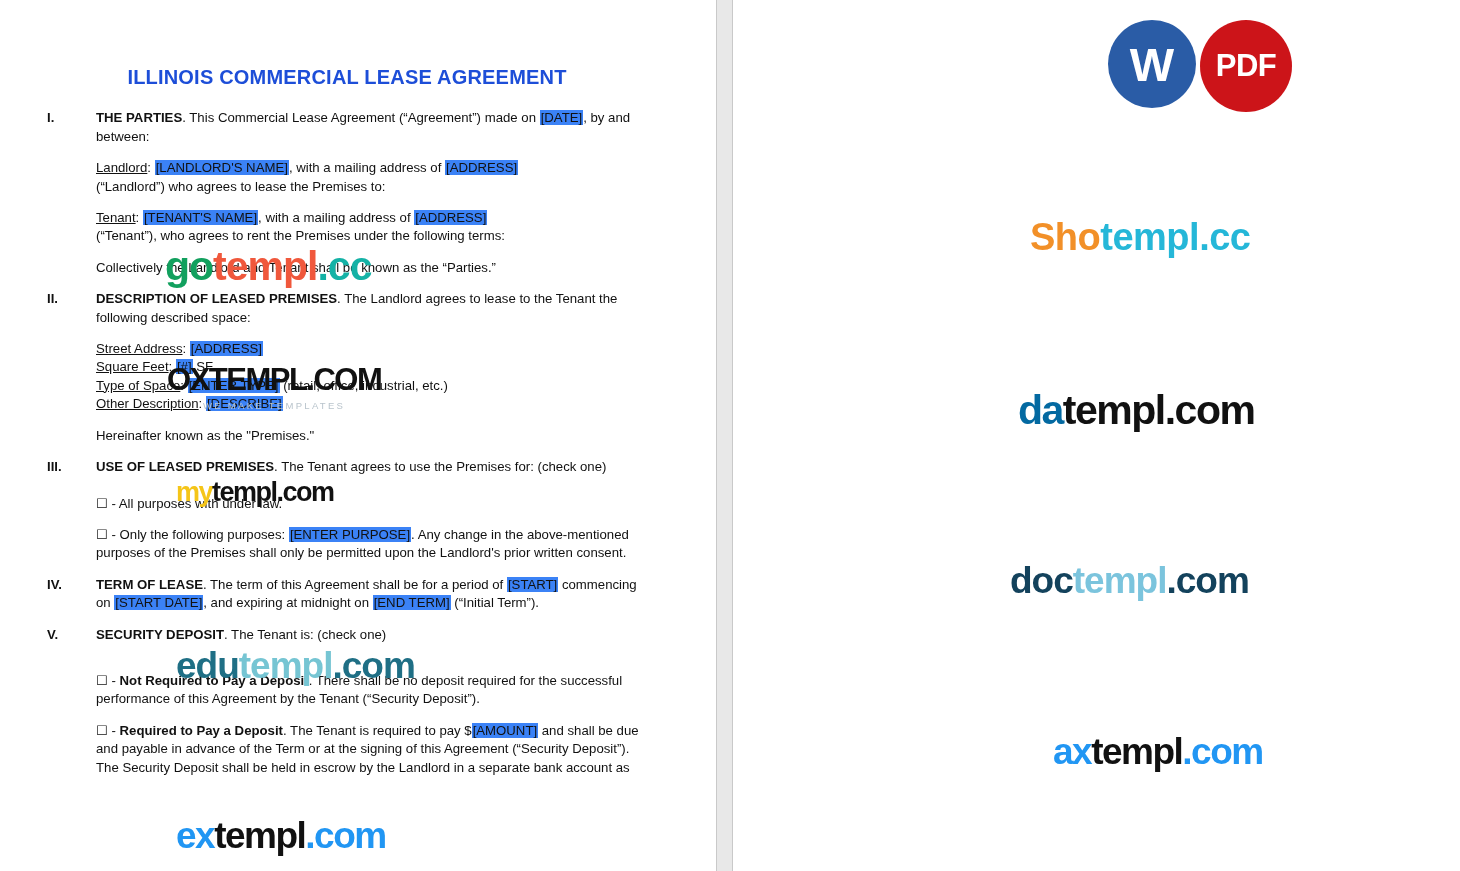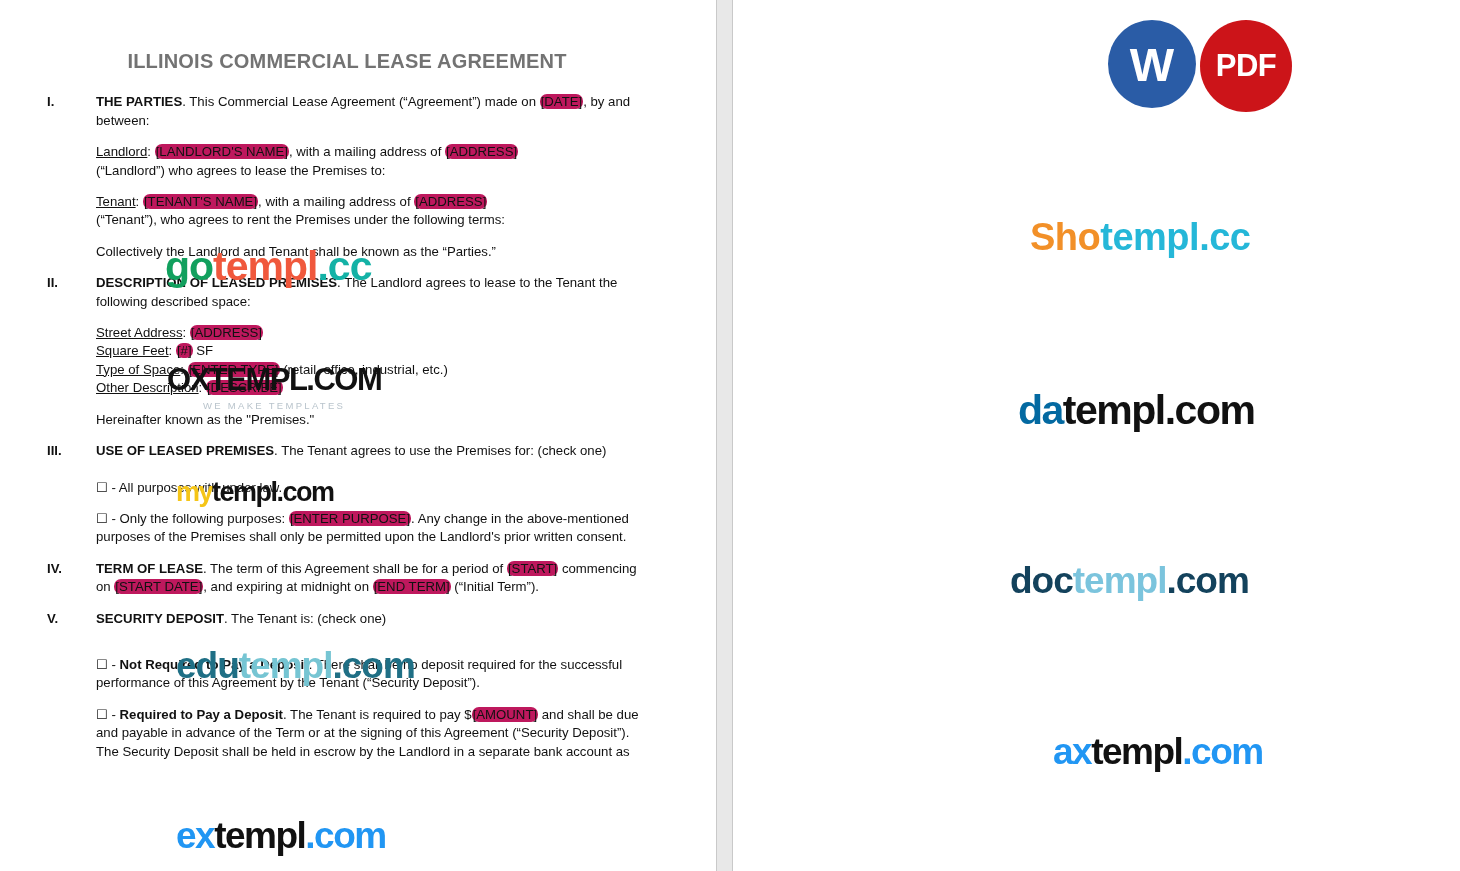--- a/index.html
+++ b/index.html
@@ -51,22 +51,22 @@
     line-height: 18.4px;
     color: #111111;
   }
   #left-body  { left: 47px;  top: 52px; width: 600px; }
 
   .doc-title {
     font-size: 20px;
     font-weight: bold;
     text-align: center;
     letter-spacing: 0.2px;
-    margin: 0 0 23px 0;
-    color: #737373;
+    margin: 16px 0 23px 0;
+    color: #1d4ed8;
   }
 
   
   .clause {
     position: relative;
     padding-left: 49px;
     margin-bottom: 13px;
   }
   .clause > .numeral {
     position: absolute;
@@ -75,23 +75,22 @@
     font-weight: bold;
     font-size: 13.2px;
   }
   .clause p { margin: 0; }
 
   .hdr { font-weight: bold; }
   .ul  { text-decoration: underline; margin-top: 25px; }
 
   
   .fill {
-    background: #be185d;
+    background: #3b82f6;
     padding: 0 1px;
-    border-radius: 7px;
   }
 
   
   .indent-1 { margin-left: 47px; }
   .indent-2 { margin-left: 47px; }
 
   .addr-block { margin: 0 0 13px 0; }
   .addr-block .line { display: block; }
 
   .cbox { font-size: 13.2px; }

